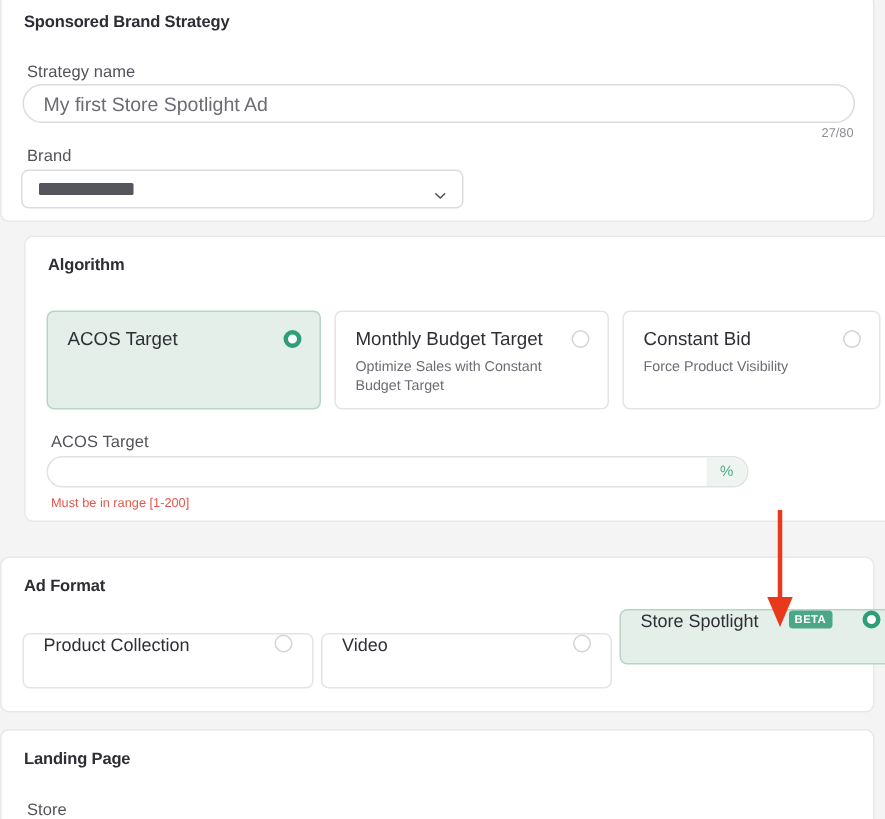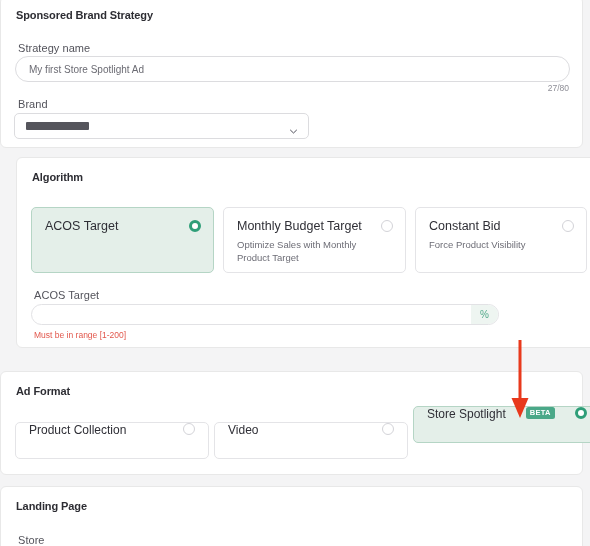--- a/index.html
+++ b/index.html
@@ -45,21 +45,21 @@
 
   
   .text-input {
     display: block;
     width: 100%;
     height: 25px;
     border: 1px solid #dcdcdf;
     border-radius: 13px;
     background: #ffffff;
     font-family: "Liberation Sans", sans-serif;
-    font-size: 10px;
+    font-size: 13px;
     color: #6b6b73;
     padding: 12px 13px;
     outline: none;
   }
   .text-input::placeholder { color: #9a9aa2; }
 
   .char-counter {
     font-size: 8.5px;
     color: #8e8e96;
     text-align: right;
@@ -245,21 +245,21 @@
 
     <div class="card-title" style="position:absolute; left:15px; top:13px;">Algorithm</div>
 
     <div class="opt-card selected" style="left:14px; top:49px; width:183px; height:66px;">
       <div class="opt-title">ACOS Target</div>
       <span class="radio on" style="right:12px; top:12px;"></span>
     </div>
 
     <div class="opt-card" style="left:206px; top:49px; width:183px; height:66px;">
       <div class="opt-title">Monthly Budget Target</div>
-      <div class="opt-desc">Optimize Sales with Monthly Product Target</div>
+      <div class="opt-desc">Optimize Sales with Constant Budget Target</div>
       <span class="radio" style="right:12px; top:12px;"></span>
     </div>
 
     <div class="opt-card" style="left:398px; top:49px; width:172px; height:66px;">
       <div class="opt-title">Constant Bid</div>
       <div class="opt-desc">Force Product Visibility</div>
       <span class="radio" style="right:12px; top:12px;"></span>
     </div>
 
     <div class="field-label" style="position:absolute; left:17px; top:131px;">ACOS Target</div>

